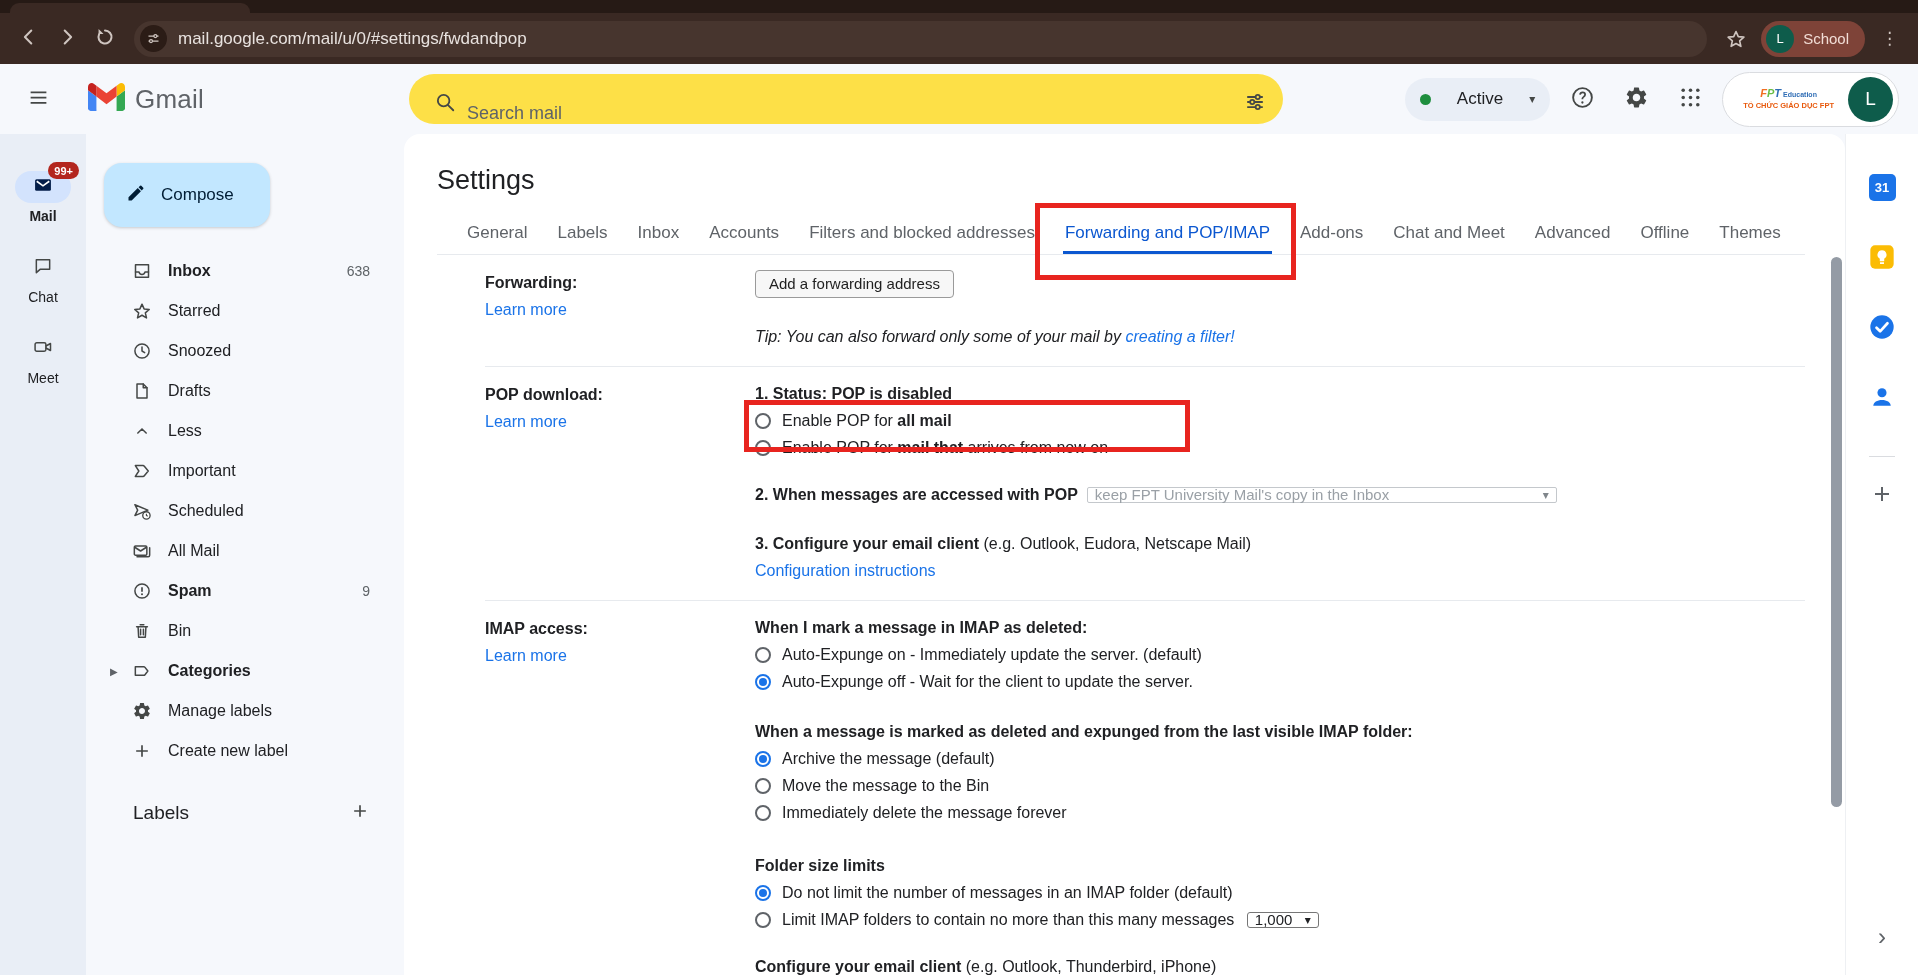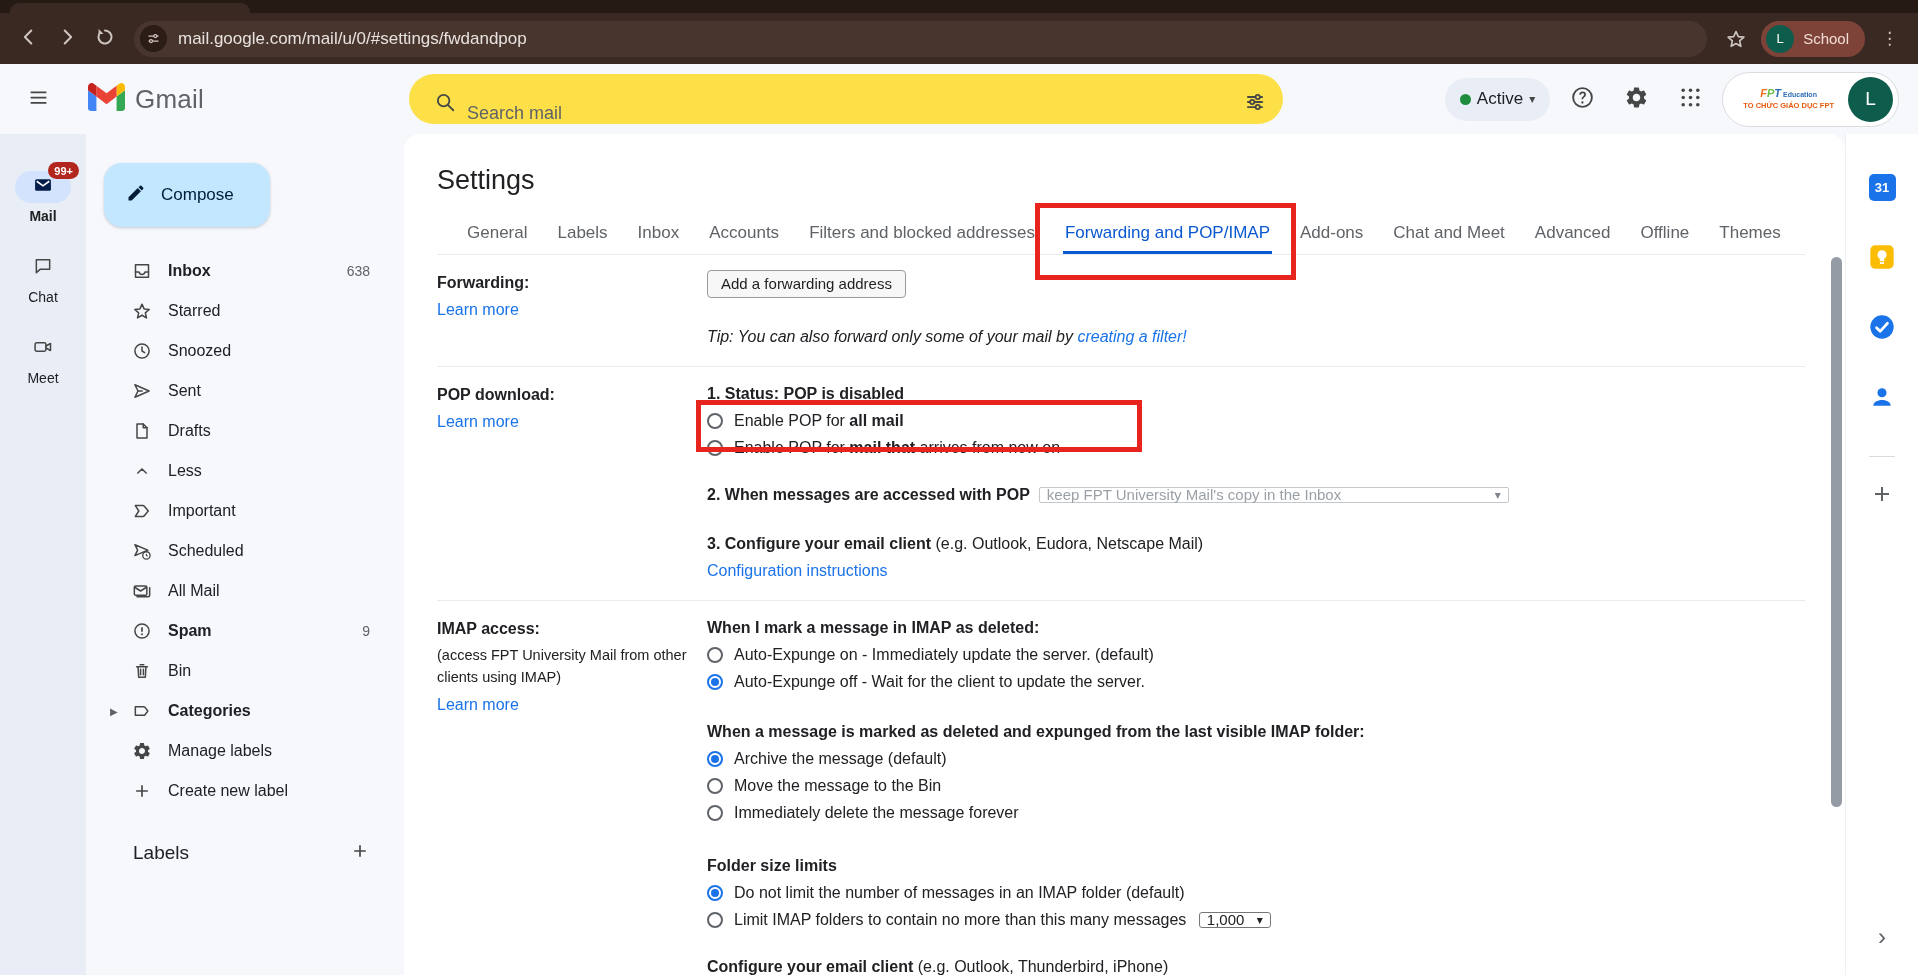--- a/index.html
+++ b/index.html
@@ -32,21 +32,21 @@
   .brand { display:flex; align-items:center; gap:10px; margin-left:26px; flex:none; }
   .brand svg { width:37px; height:28px; }
   .brand-text { font-size:26px; color:#5f6368; font-weight:500; letter-spacing:.2px; }
   .search { margin-left:205px; width:874px; height:50px; background:#fde047; border-radius:25px; display:flex; align-items:flex-end; padding:0 6px 0 14px; flex:none; }
   .search-mag { width:44px; height:44px; display:flex; align-items:center; justify-content:center; flex:none; }
   .search-mag svg, .search-tune svg { width:22px; height:22px; }
   .search input { border:none; background:transparent; outline:none; flex:1; font-size:18px; color:#202124; font-family:inherit; }
   .search input::placeholder { color:#5f6368; }
   .search-tune { width:44px; height:44px; display:flex; align-items:center; justify-content:center; flex:none; }
   .hdr-right { margin-left:auto; display:flex; align-items:center; gap:10px; }
-  .active-chip { height:43px; border-radius:22px; background:#e9eef6; display:flex; align-items:center; gap:6px; padding:0 15px; }
+  .active-chip { height:43px; border-radius:22px; background:#e9eef6; display:flex; align-items:center; gap:26px; padding:0 15px; }
   .status-dot { width:11px; height:11px; border-radius:50%; background:var(--status_green,#1e8e3e); }
   .active-label { font-size:17px; color:#202124; }
   .chev-down { font-size:12px; color:#444746; }
   .icon-btn { width:44px; height:44px; border-radius:50%; display:flex; align-items:center; justify-content:center; }
   .icon-btn svg { width:25px; height:25px; }
   .profile-pill { height:55px; border:1px solid #dadce0; border-radius:28px; background:#fff; display:flex; align-items:center; gap:10px; padding:0 5px 0 16px; }
   .org { display:flex; flex-direction:column; align-items:center; line-height:1.25; padding:0 4px; }
   .org-brand { font-size:11px; font-weight:700; font-style:italic; }
   .org-brand .f { color:#f26f21; } .org-brand .p { color:#6abd45; } .org-brand .t { color:#2f6db5; }
   .org-brand .edu { font-size:7px; color:#2f6db5; font-style:normal; margin-left:2px; }
@@ -82,21 +82,21 @@
   .labels-plus svg { width:20px; height:20px; }
 
   
   .main { flex:1; background:#fff; border-radius:16px 16px 0 0; position:relative; padding-left:33px; min-width:0; overflow:hidden; }
   .settings-title { margin-top:30px; font-size:27px; font-weight:400; color:#202124; line-height:32px; }
   .tabs { display:flex; gap:26px; padding-left:28px; margin-top:17px; margin-right:40px; border-bottom:1px solid #e7eaee; }
   .tab { padding:10px 2px 11px; font-size:17px; color:#5f6368; white-space:nowrap; }
   .tab.active { color:var(--active_tab_blue,#0b57d0); font-weight:500; box-shadow:inset 0 -3px 0 var(--active_tab_blue,#0b57d0); position:relative; }
   .tab.active::after { content:""; position:absolute; left:-28px; right:-24px; top:-10px; bottom:-26px; border:5px solid var(--annotation_red,#e8241f); pointer-events:none; z-index:5; }
 
-  .row { display:flex; margin-right:40px; border-bottom:1px solid #e7eaee; }
+  .row { display:flex; margin-right:40px; border-bottom:1px solid #e7eaee;margin-left:48px; }
   .row.last { border-bottom:none; }
   .col-label { width:270px; flex:none; padding-top:17px; padding-bottom:16px; font-size:16px; line-height:21px; }
   .col-label .lbl { font-weight:700; }
   .col-label .subnote { font-size:14.5px; line-height:22px; margin-top:5px; width:252px; color:#202124; }
   .link { color:var(--link_blue,#1a73e8); text-decoration:none; }
   .col-label .link { display:inline-block; margin-top:6px; font-size:16px; }
   .col-content { flex:1; min-width:0; padding:15px 0 17px; font-size:16px; line-height:24px; color:#202124; }
 
   .gm-btn { display:inline-block; font-size:15px; line-height:20px; padding:3px 13px; background:#f7f7f7; border:1px solid #9a9a9a; border-radius:4px; color:#1f1f1f; }
   .tip-line { margin-top:27px;font-style:italic; }
@@ -320,29 +320,20 @@
               <svg viewBox="0 0 24 24" width="20" height="20">
                 <circle cx="12" cy="12" r="8.5" fill="none" stroke="#444746" stroke-width="1.8" stroke-linecap="round" stroke-linejoin="round"></circle>
                 <path d="M12 7.2V12l3.2 2" fill="none" stroke="#444746" stroke-width="1.8" stroke-linecap="round" stroke-linejoin="round"></path>
               </svg>
             </span>
             <span class="sb-label">Snoozed</span>
           </div>
           <div class="sb-item">
             <span class="sb-icon">
               <svg viewBox="0 0 24 24" width="20" height="20">
-                <path d="M3.5 4.5 20.5 12 3.5 19.5 7.2 12z" fill="none" stroke="#444746" stroke-width="1.8" stroke-linecap="round" stroke-linejoin="round"></path>
-                <path d="M7.2 12h5" fill="none" stroke="#444746" stroke-width="1.8" stroke-linecap="round" stroke-linejoin="round"></path>
-              </svg>
-            </span>
-            <span class="sb-label">Sent</span>
-          </div>
-          <div class="sb-item">
-            <span class="sb-icon">
-              <svg viewBox="0 0 24 24" width="20" height="20">
                 <path d="M6 3.5h7.5L18 8v12.5H6z" fill="none" stroke="#444746" stroke-width="1.8" stroke-linecap="round" stroke-linejoin="round"></path>
                 <path d="M13.5 3.5V8H18" fill="none" stroke="#444746" stroke-width="1.8" stroke-linecap="round" stroke-linejoin="round"></path>
               </svg>
             </span>
             <span class="sb-label">Drafts</span>
           </div>
           <div class="sb-item">
             <span class="sb-icon">
               <svg viewBox="0 0 24 24" width="20" height="20">
                 <path d="M7 14.5l5-5 5 5" fill="none" stroke="#444746" stroke-width="1.8" stroke-linecap="round" stroke-linejoin="round"></path>
@@ -489,21 +480,20 @@
           </div>
           <div class="config-link">
             <a class="link" href="#">Configuration instructions</a>
           </div>
         </div>
       </div>
 
       <div class="row last">
         <div class="col-label">
           <div class="lbl">IMAP access:</div>
-          <div class="subnote">(access FPT University Mail from other clients using IMAP)</div>
           <a class="link" href="#">Learn more</a>
         </div>
         <div class="col-content">
           <div class="group-head">When I mark a message in IMAP as deleted:</div>
           <div id="deleted-options">
               <div class="radio-line">
                 <span class="radio"></span>
                 <span>Auto-Expunge on - Immediately update the server. (default)</span>
               </div>
               <div class="radio-line">

